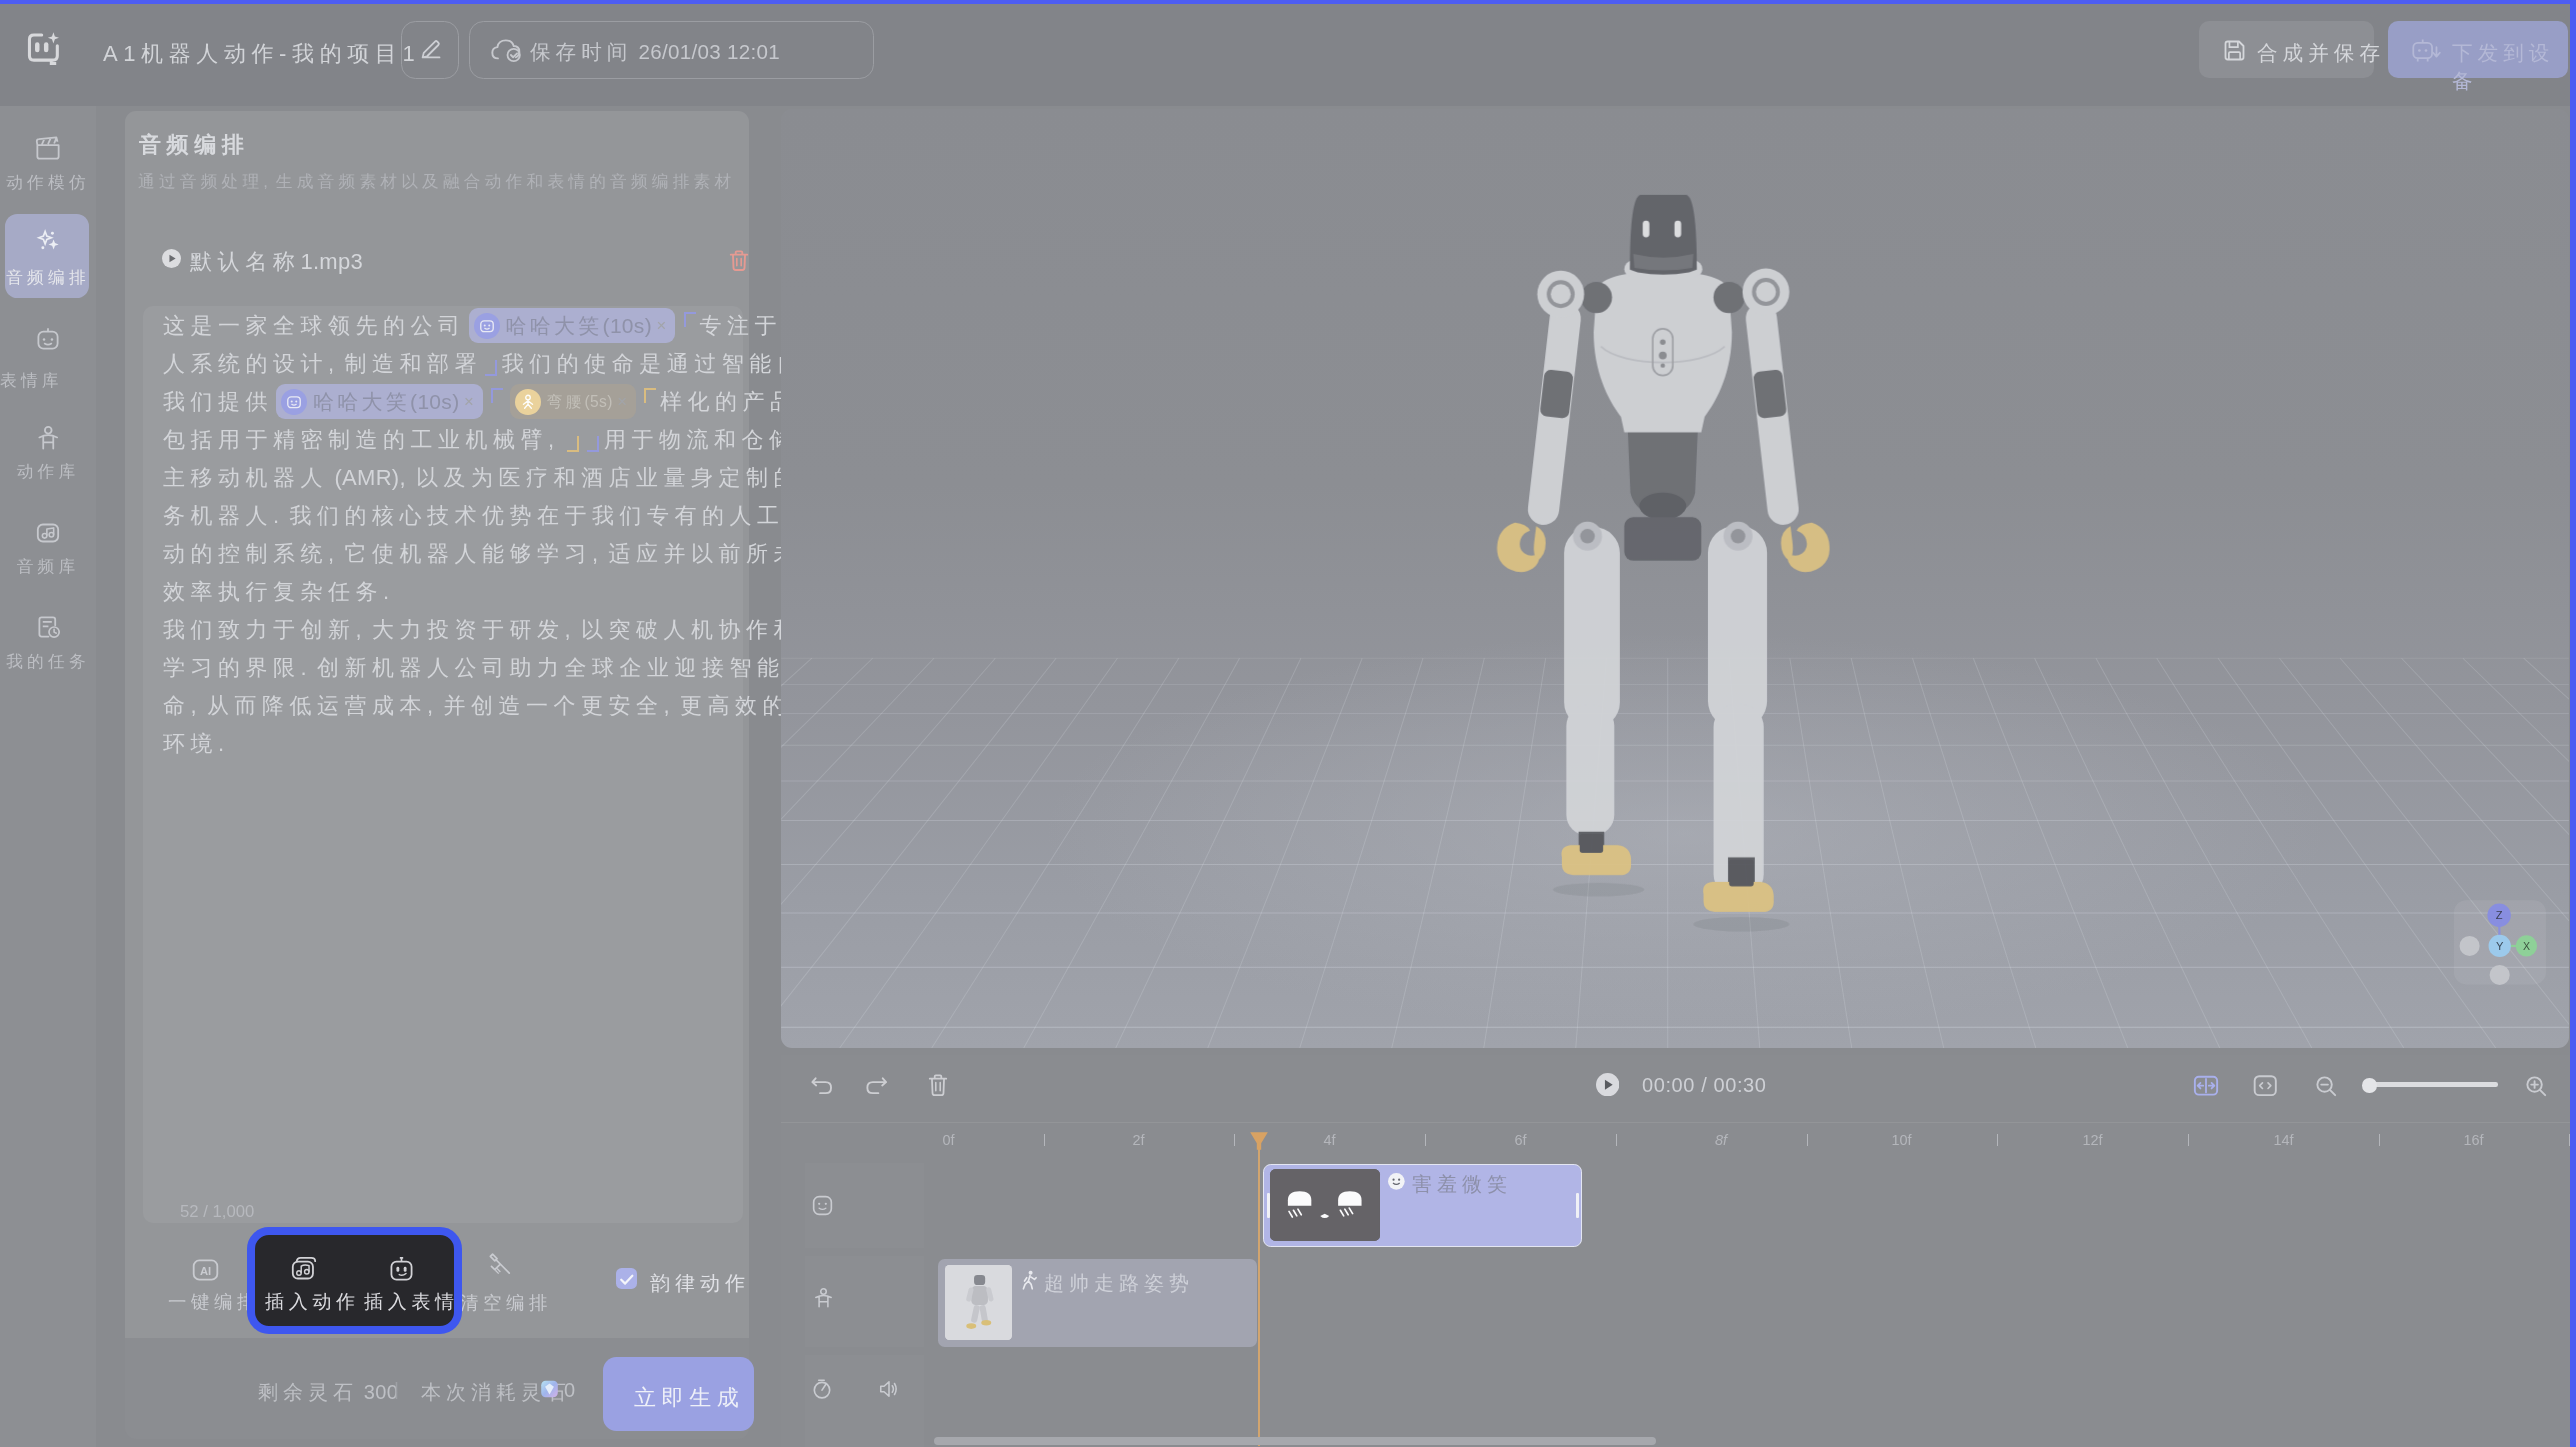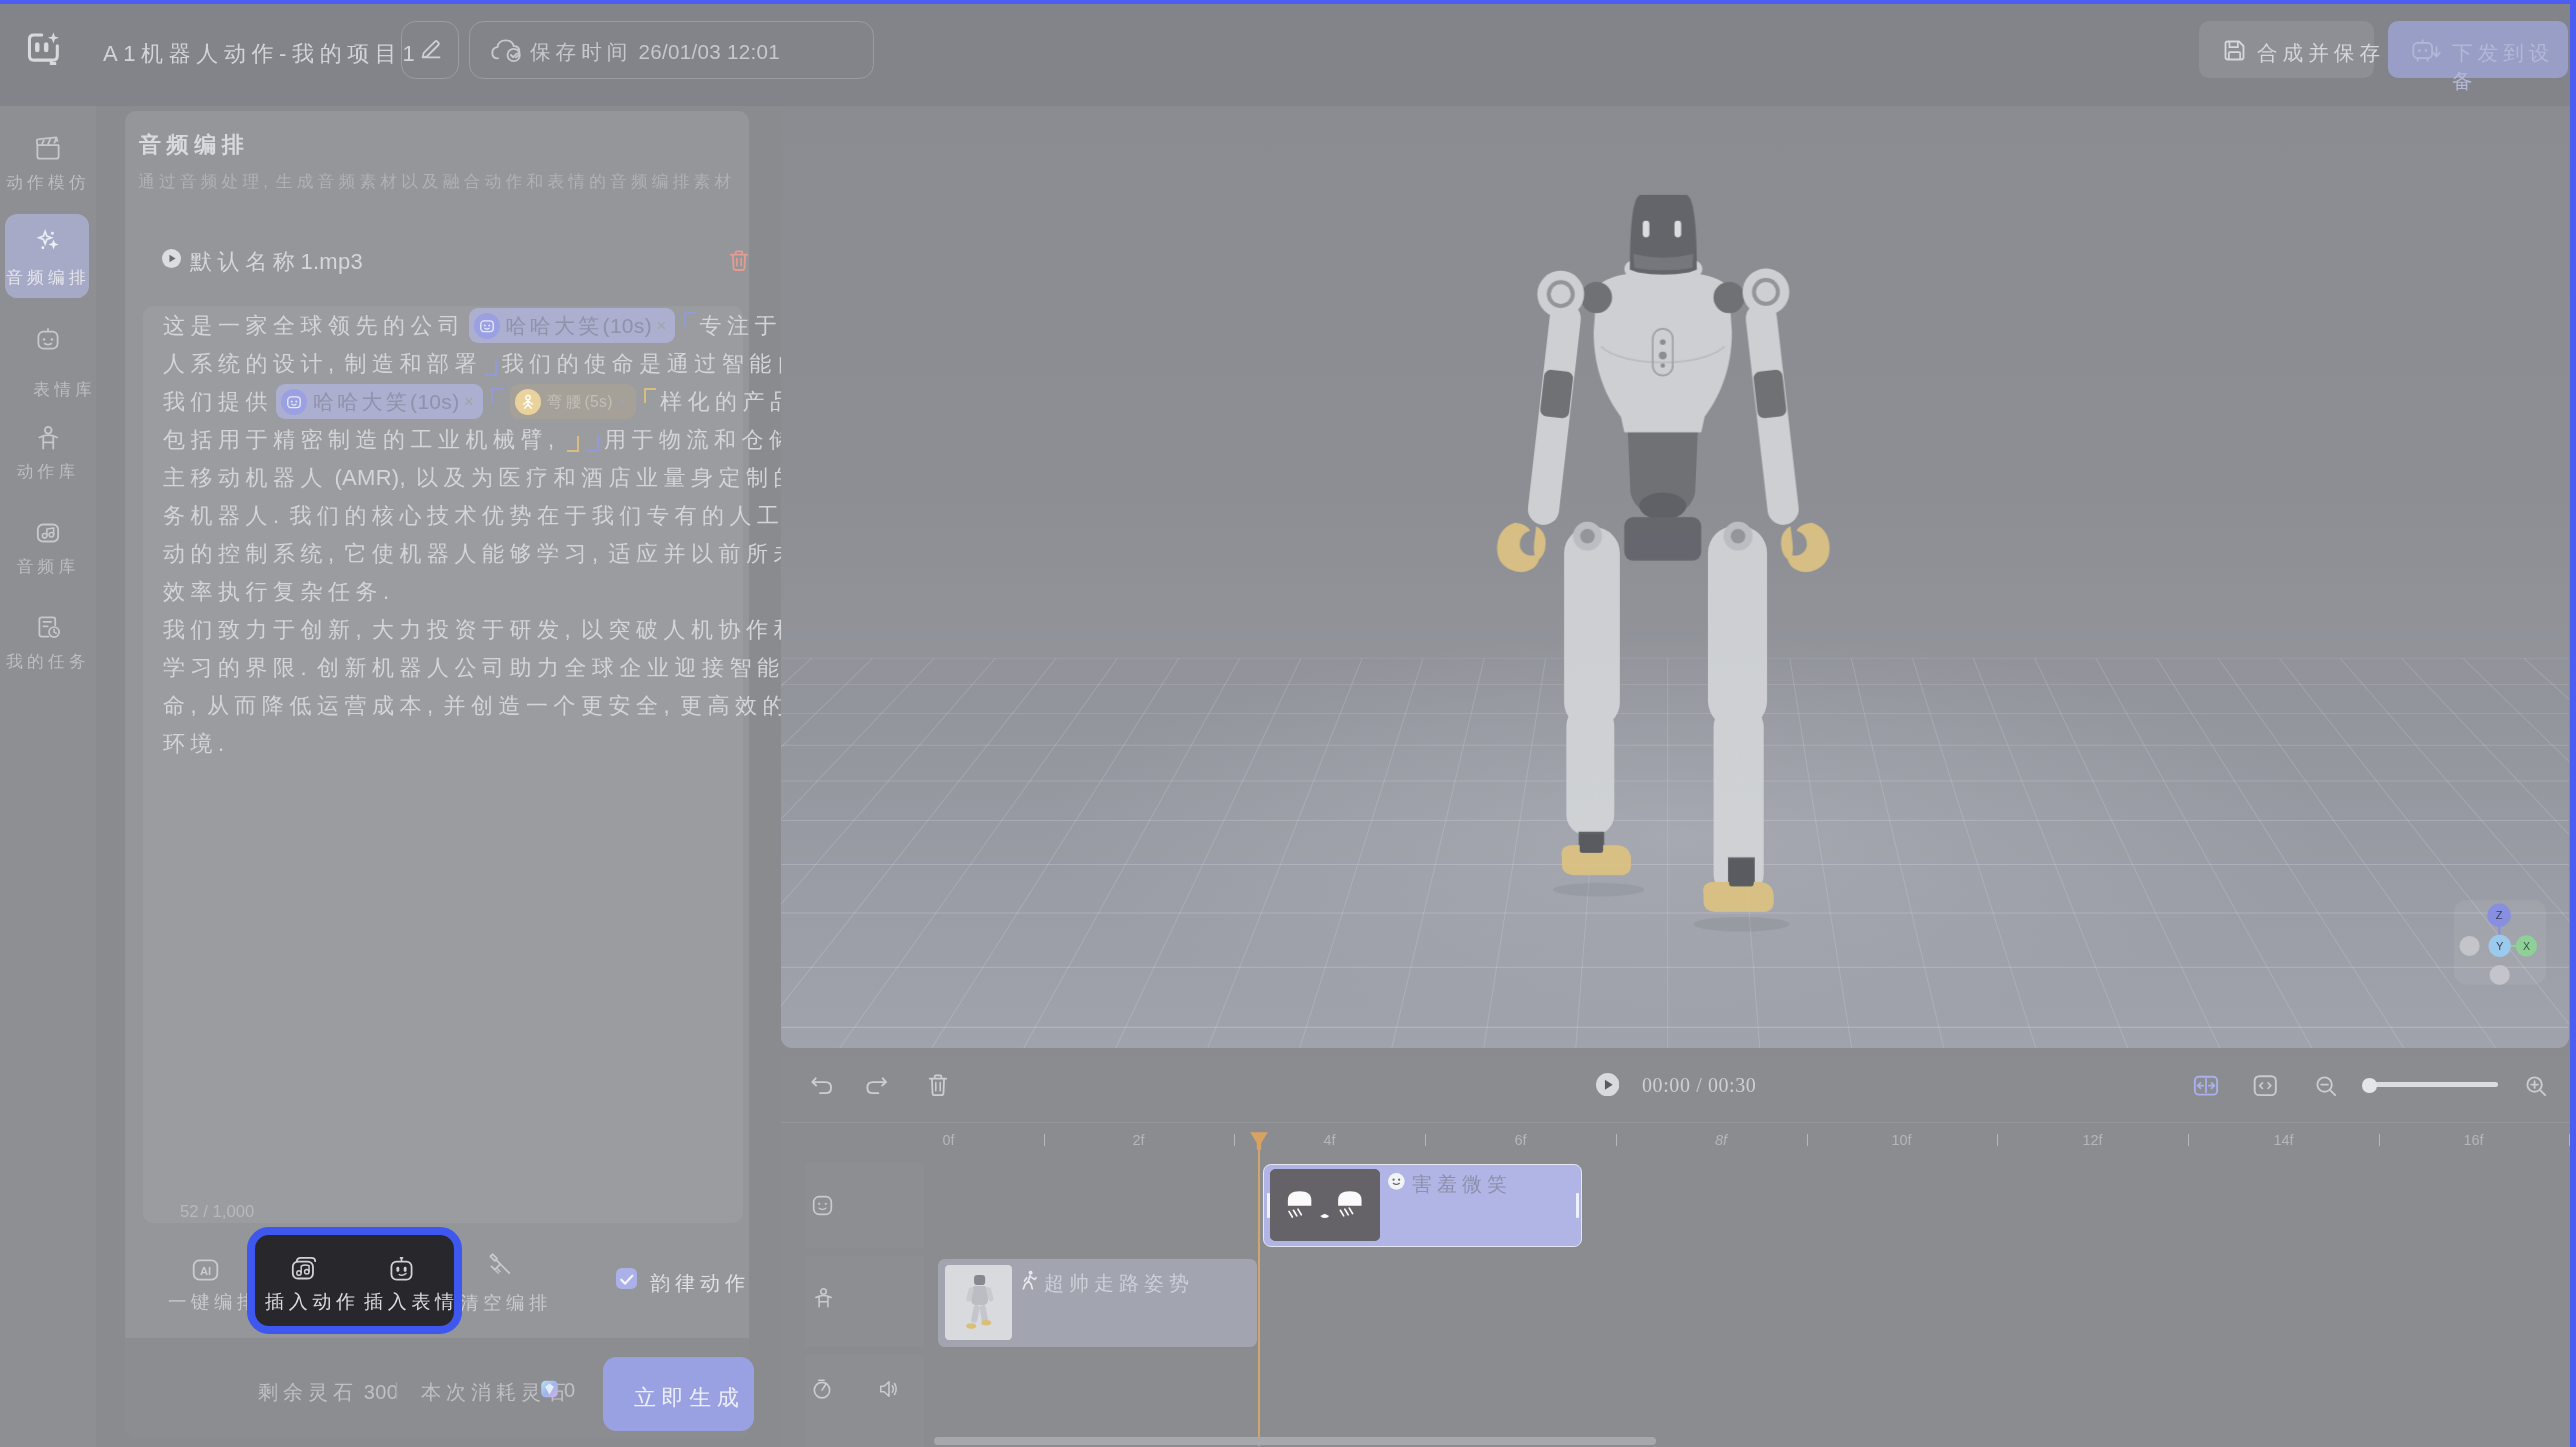--- a/index.html
+++ b/index.html
@@ -37,21 +37,21 @@
 
 <div class="abs" style="left:2199px;top:20.6px;width:175px;height:57px;background:#8d8f94;border-radius:10px;"></div>
 <div class="abs" style="left:2257px;top:39px;font-size:20.6px;color:#d5d7db;letter-spacing:5px;">合成并保存</div>
 <div class="abs" style="left:2388px;top:20.6px;width:180px;height:57px;background:#989ec6;border-radius:10px;"></div>
 <div class="abs" style="left:2452px;top:39px;font-size:20.6px;color:#b4b8d6;letter-spacing:5px;">下发到设备</div>
 
 <div class="abs" id="sidebar" style="left:0;top:106px;width:96px;height:1342px;background:#8d8f93;"></div>
 <div class="abs" style="left:4.5px;top:214px;width:84px;height:84px;background:#a6aac6;border-radius:12.3px;"></div>
 <div class="abs" style="left:0;top:171px;width:96px;text-align:center;font-size:16.7px;color:#bcbec3;letter-spacing:4.2px;">动作模仿</div>
 <div class="abs" style="left:0;top:266px;width:96px;text-align:center;font-size:16.7px;color:#e6e7ec;letter-spacing:4.2px;">音频编排</div>
-<div class="abs" style="left:0;top:378px;width:96px;text-align:right;font-size:16.7px;color:#bcbec3;letter-spacing:4.2px;">表情库</div>
+<div class="abs" style="left:0;top:369px;width:96px;text-align:left;font-size:16.7px;color:#bcbec3;letter-spacing:4.2px;">表情库</div>
 <div class="abs" style="left:0;top:460px;width:96px;text-align:center;font-size:16.7px;color:#bcbec3;letter-spacing:4.2px;">动作库</div>
 <div class="abs" style="left:0;top:555px;width:96px;text-align:center;font-size:16.7px;color:#bcbec3;letter-spacing:4.2px;">音频库</div>
 <div class="abs" style="left:0;top:650px;width:96px;text-align:center;font-size:16.7px;color:#bcbec3;letter-spacing:4.2px;">我的任务</div>
 
 <div class="abs" id="panel" style="left:125px;top:111px;width:624px;height:1227px;background:#949699;border-radius:11px 11px 0 0;"></div>
 <div class="abs" style="left:125px;top:1338px;width:624px;height:101px;background:#8b8d91;border-radius:0 0 11px 11px;"></div>
 <div class="abs" style="left:139px;top:130px;font-size:22px;font-weight:bold;color:#d8dade;letter-spacing:5.6px;">音频编排</div>
 <div class="abs" style="left:138px;top:170px;font-size:16.7px;color:#b0b2b7;letter-spacing:4.2px;">通过音频处理<span class="cw">,</span>生成音频素材以及融合动作和表情的音频编排素材</div>
 
 <div class="abs" style="left:190px;top:247px;font-size:22px;color:#d5d7db;letter-spacing:5.6px;">默认名称<span class="lat">1.mp3</span></div>
@@ -236,21 +236,21 @@
 <text x="3082" y="1508" font-size="20" fill="#3a4a58" text-anchor="middle">Y</text>
 <circle cx="3130" cy="1501" r="19" fill="#8ed098"></circle>
 <text x="3130" y="1508" font-size="19" fill="#3a523e" text-anchor="middle">X</text>
 <circle cx="3028" cy="1501" r="18" fill="#c3c5ca"></circle>
 <circle cx="3082" cy="1553" r="18" fill="#c3c5ca"></circle>
 </g>
 </svg>
 </div>
 
 <div class="abs" id="timeline" style="left:781px;top:1055px;width:1789px;height:392px;background:#8a8c90;"></div>
-<div class="abs" style="left:1642px;top:1074px;font-size:20px;color:#ced0d5;letter-spacing:0.6px;font-family:Liberation Serif, serif;">00:00 / 00:30</div>
+<div class="abs" style="left:1642px;top:1074px;font-size:20px;color:#ced0d5;letter-spacing:0.6px;">00:00 / 00:30</div>
 
 <div class="abs" style="left:781px;top:1122px;width:1789px;height:1.1px;background:rgba(255,255,255,0.08);"></div>
 <div id="ruler">
     <div class="abs" style="left:932px;top:1132px;width:33px;text-align:center;font-size:14.5px;color:#b4b6bb;">0f</div>
     <div class="abs" style="left:1122px;top:1132px;width:33px;text-align:center;font-size:14.5px;color:#b4b6bb;">2f</div>
     <div class="abs" style="left:1313px;top:1132px;width:33px;text-align:center;font-size:14.5px;color:#b4b6bb;">4f</div>
     <div class="abs" style="left:1504px;top:1132px;width:33px;text-align:center;font-size:14.5px;color:#b4b6bb;">6f</div>
     <div class="abs" style="left:1694px;top:1132px;width:33px;text-align:right;font-size:14.5px;color:#b4b6bb;font-style:italic;">8f</div>
     <div class="abs" style="left:1885px;top:1132px;width:33px;text-align:center;font-size:14.5px;color:#b4b6bb;">10f</div>
     <div class="abs" style="left:2076px;top:1132px;width:33px;text-align:center;font-size:14.5px;color:#b4b6bb;">12f</div>

